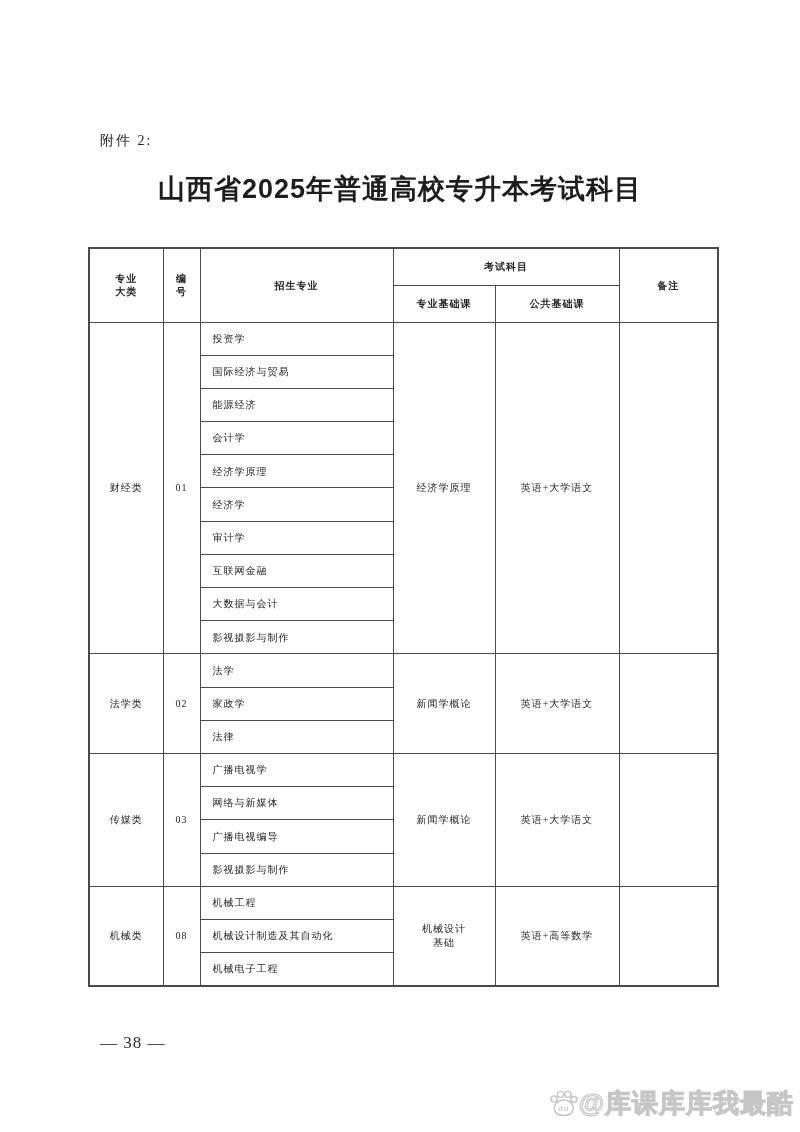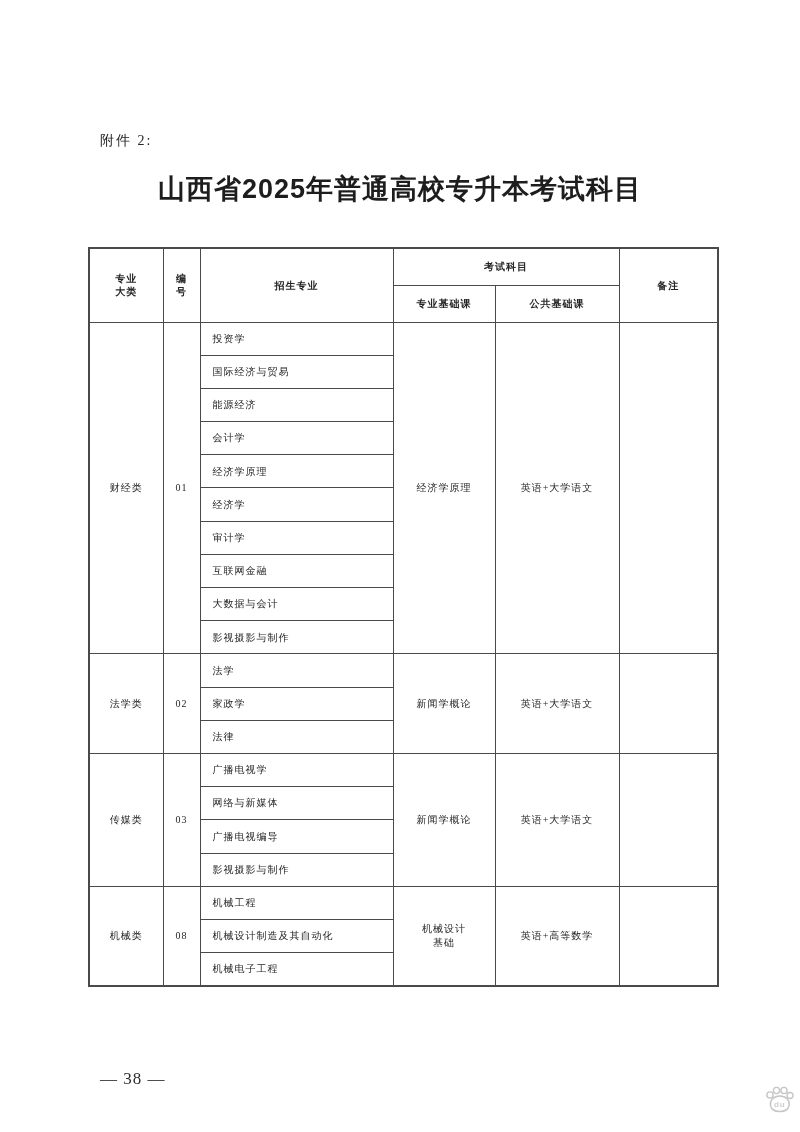--- a/index.html
+++ b/index.html
@@ -33,21 +33,21 @@
   }
   th { font-weight:bold; }
   tr.hdr { height:37px; }
   tr.body-row { height:33.2px; }
   td.major-cell {
     text-align:left; padding-left:12px; letter-spacing:1px;
     white-space:nowrap; overflow:visible;
   }
   .pagenum {
     position:absolute; left:100px; top:1033px;
-    font-size:17px; letter-spacing:1px; color:#2e2e2e;margin-top:36px;
+    font-size:17px; letter-spacing:1px; color:#2e2e2e;
   }
   .watermark {
     position:absolute; right:6px; top:1086px;
     display:flex; align-items:center; gap:1px;
     font-family:"Liberation Sans","DejaVu Sans",sans-serif;
     font-size:26px; font-weight:bold;
     color:#f7f7f7; -webkit-text-stroke:1.1px #c6c6c6;
     letter-spacing:1px;
   }
   .paw { width:30px; height:28px; flex:0 0 auto; }
@@ -177,13 +177,14 @@
   <svg class="paw" viewBox="0 0 30 28" xmlns="http://www.w3.org/2000/svg">
     <g fill="#ffffff" stroke="#c6c6c6" stroke-width="1.4">
       <circle cx="6" cy="9" r="3.1"></circle>
       <circle cx="12.5" cy="4.5" r="3.1"></circle>
       <circle cx="20" cy="4.5" r="3.1"></circle>
       <circle cx="26" cy="9.5" r="3.0"></circle>
       <path d="M15.8 10 C 9.5 10 5.5 15 6.5 19.5 C 7.3 23.3 10.5 25.5 15.8 25.5 C 21.1 25.5 24.3 23.3 25.1 19.5 C 26.1 15 22.1 10 15.8 10 Z"></path>
     </g>
     <text x="15.8" y="21" text-anchor="middle" font-size="8" font-family="Liberation Sans, sans-serif" fill="#cccccc" stroke="none">du</text>
   </svg>
+  <span>@库课库库我最酷</span>
 </div>
 
 </body></html>

